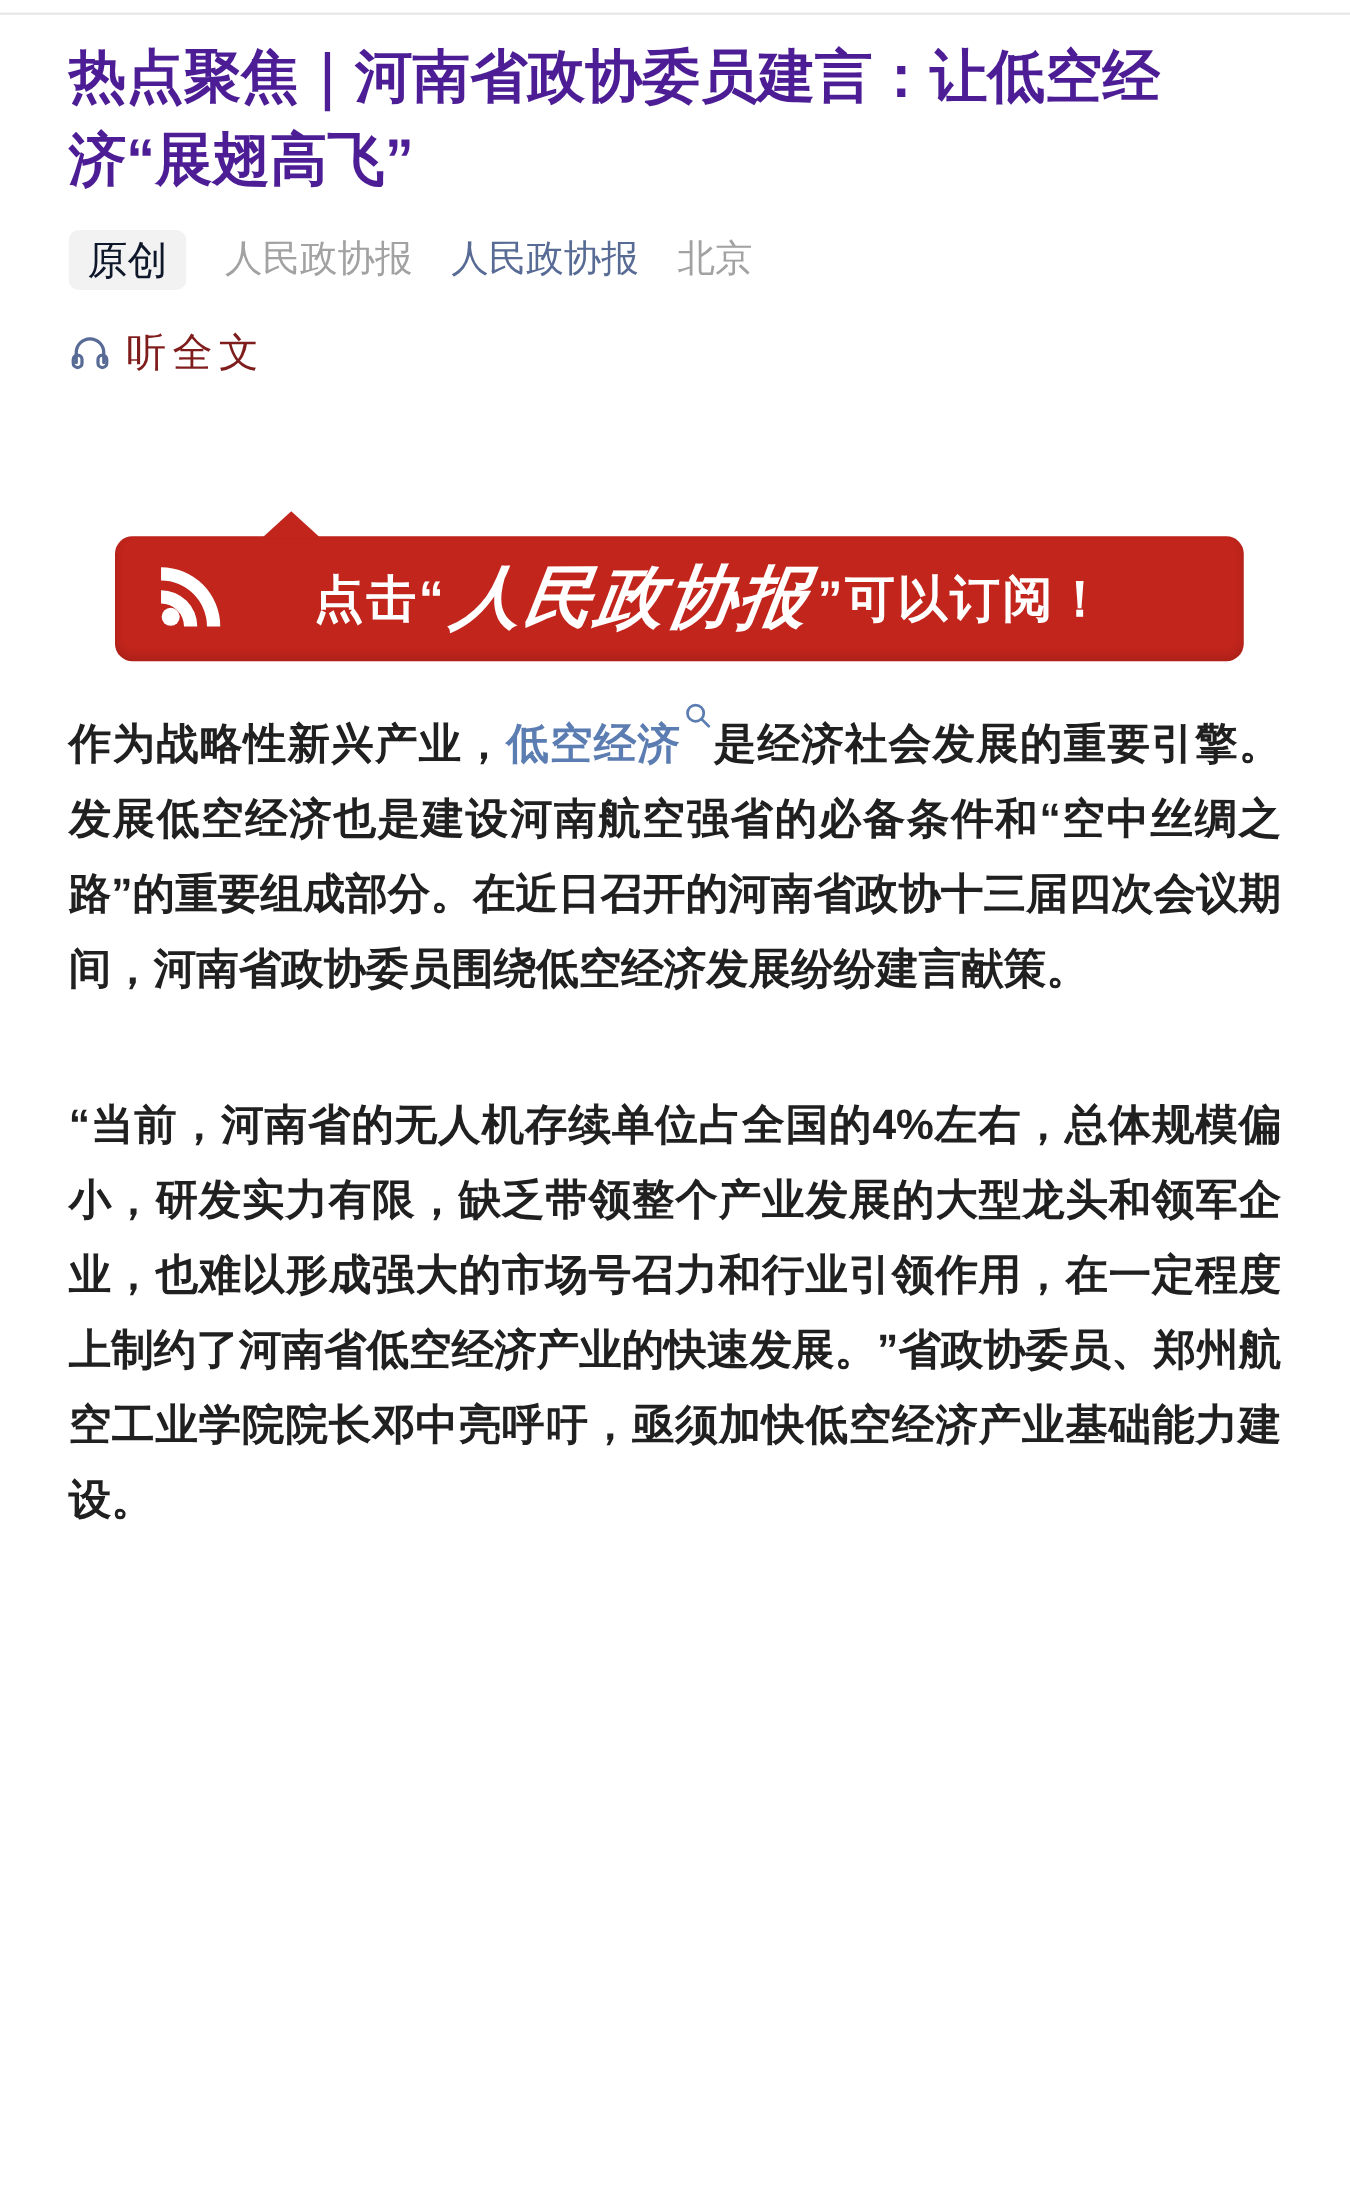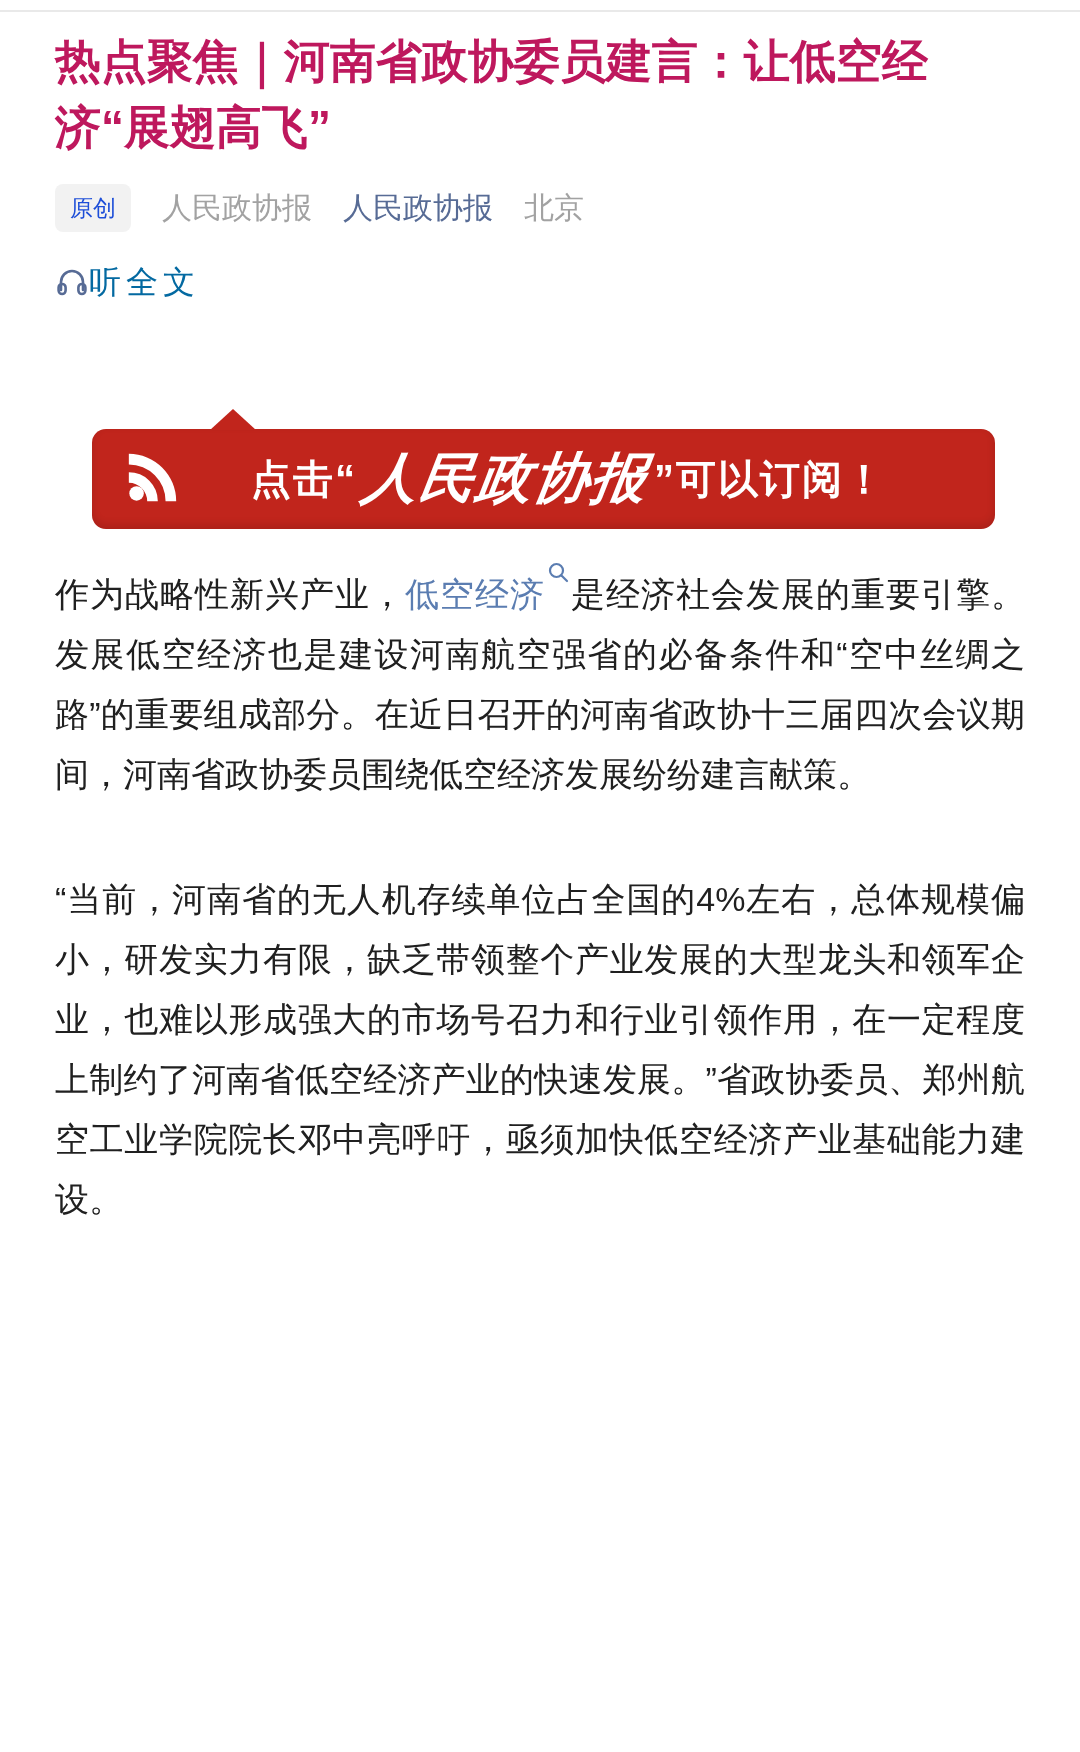--- a/index.html
+++ b/index.html
@@ -9,42 +9,42 @@
     -webkit-font-smoothing: antialiased;
   }
   .top-hairline { margin-top: 10px; height: 0; border-top: 2px solid #e9e9e9; }
   .container { padding: 0 55px; }
 
   
   .page-title {
     margin: 16px 0 0 0;
     width: 960px;
     font-size: 46px; line-height: 66px; font-weight: 700;
-    color: #be185d; letter-spacing: 0;
+    color: #4c1d95; letter-spacing: 0;
   }
 
   
   .meta-row {
     margin-top: 24px;
     display: flex; align-items: center; gap: 31px;
     font-size: 30px; line-height: 40px; white-space: nowrap;
   }
   .original-badge {
-    background: #f2f2f2; color: #1d4ed8;
-    font-size: 23px; line-height: 28px;
+    background: #f2f2f2; color: #0f172a;
+    font-size: 32px; line-height: 28px;
     padding: 10px 15px; border-radius: 8px;
   }
   .meta-gray { color: #a2a2a2; }
   .account-link { color: #576b95; cursor: pointer; }
 
   
   .tts-row {
     margin-top: 32px;
-    display: flex; align-items: center; 
-    color: #0369a1; font-size: 32px; line-height: 36px;
+    display: flex; align-items: center; gap: 12px;
+    color: #7f1d1d; font-size: 32px; line-height: 36px;
     letter-spacing: 5px; cursor: pointer; width: max-content;
   }
   .tts-row svg { display: block; }
 
   
   .banner-wrap { margin-top: 129px; position: relative; }
   .banner-rect {
     position: relative;
     margin-left: 37px; width: 903px; height: 100px;
     background: #c1251c; border-radius: 14px;
@@ -67,21 +67,21 @@
   }
   .banner-brand {
     display: inline-block;
     font-family: "DejaVu Serif", "Liberation Serif", serif;
     font-style: italic; font-weight: 700;
     font-size: 55px; transform: skewX(-8deg);
     margin: 0 6px; vertical-align: -4px;
   }
 
   
-  .article { margin-top: 32px; }
+  .article { margin-top: 32px; font-weight: bold; }
   .article p {
     margin: 0 0 65px 0;
     font-size: 34px; line-height: 60px;
     color: #202020; text-align: justify;
     word-break: break-all;
   }
   .search-term-link { color: #5b7db1; cursor: pointer; }
   .search-sup-icon { display: inline-block; vertical-align: 22px; margin-left: 2px; line-height: 0; }
   .search-sup-icon svg { display: block; }
 </style>

